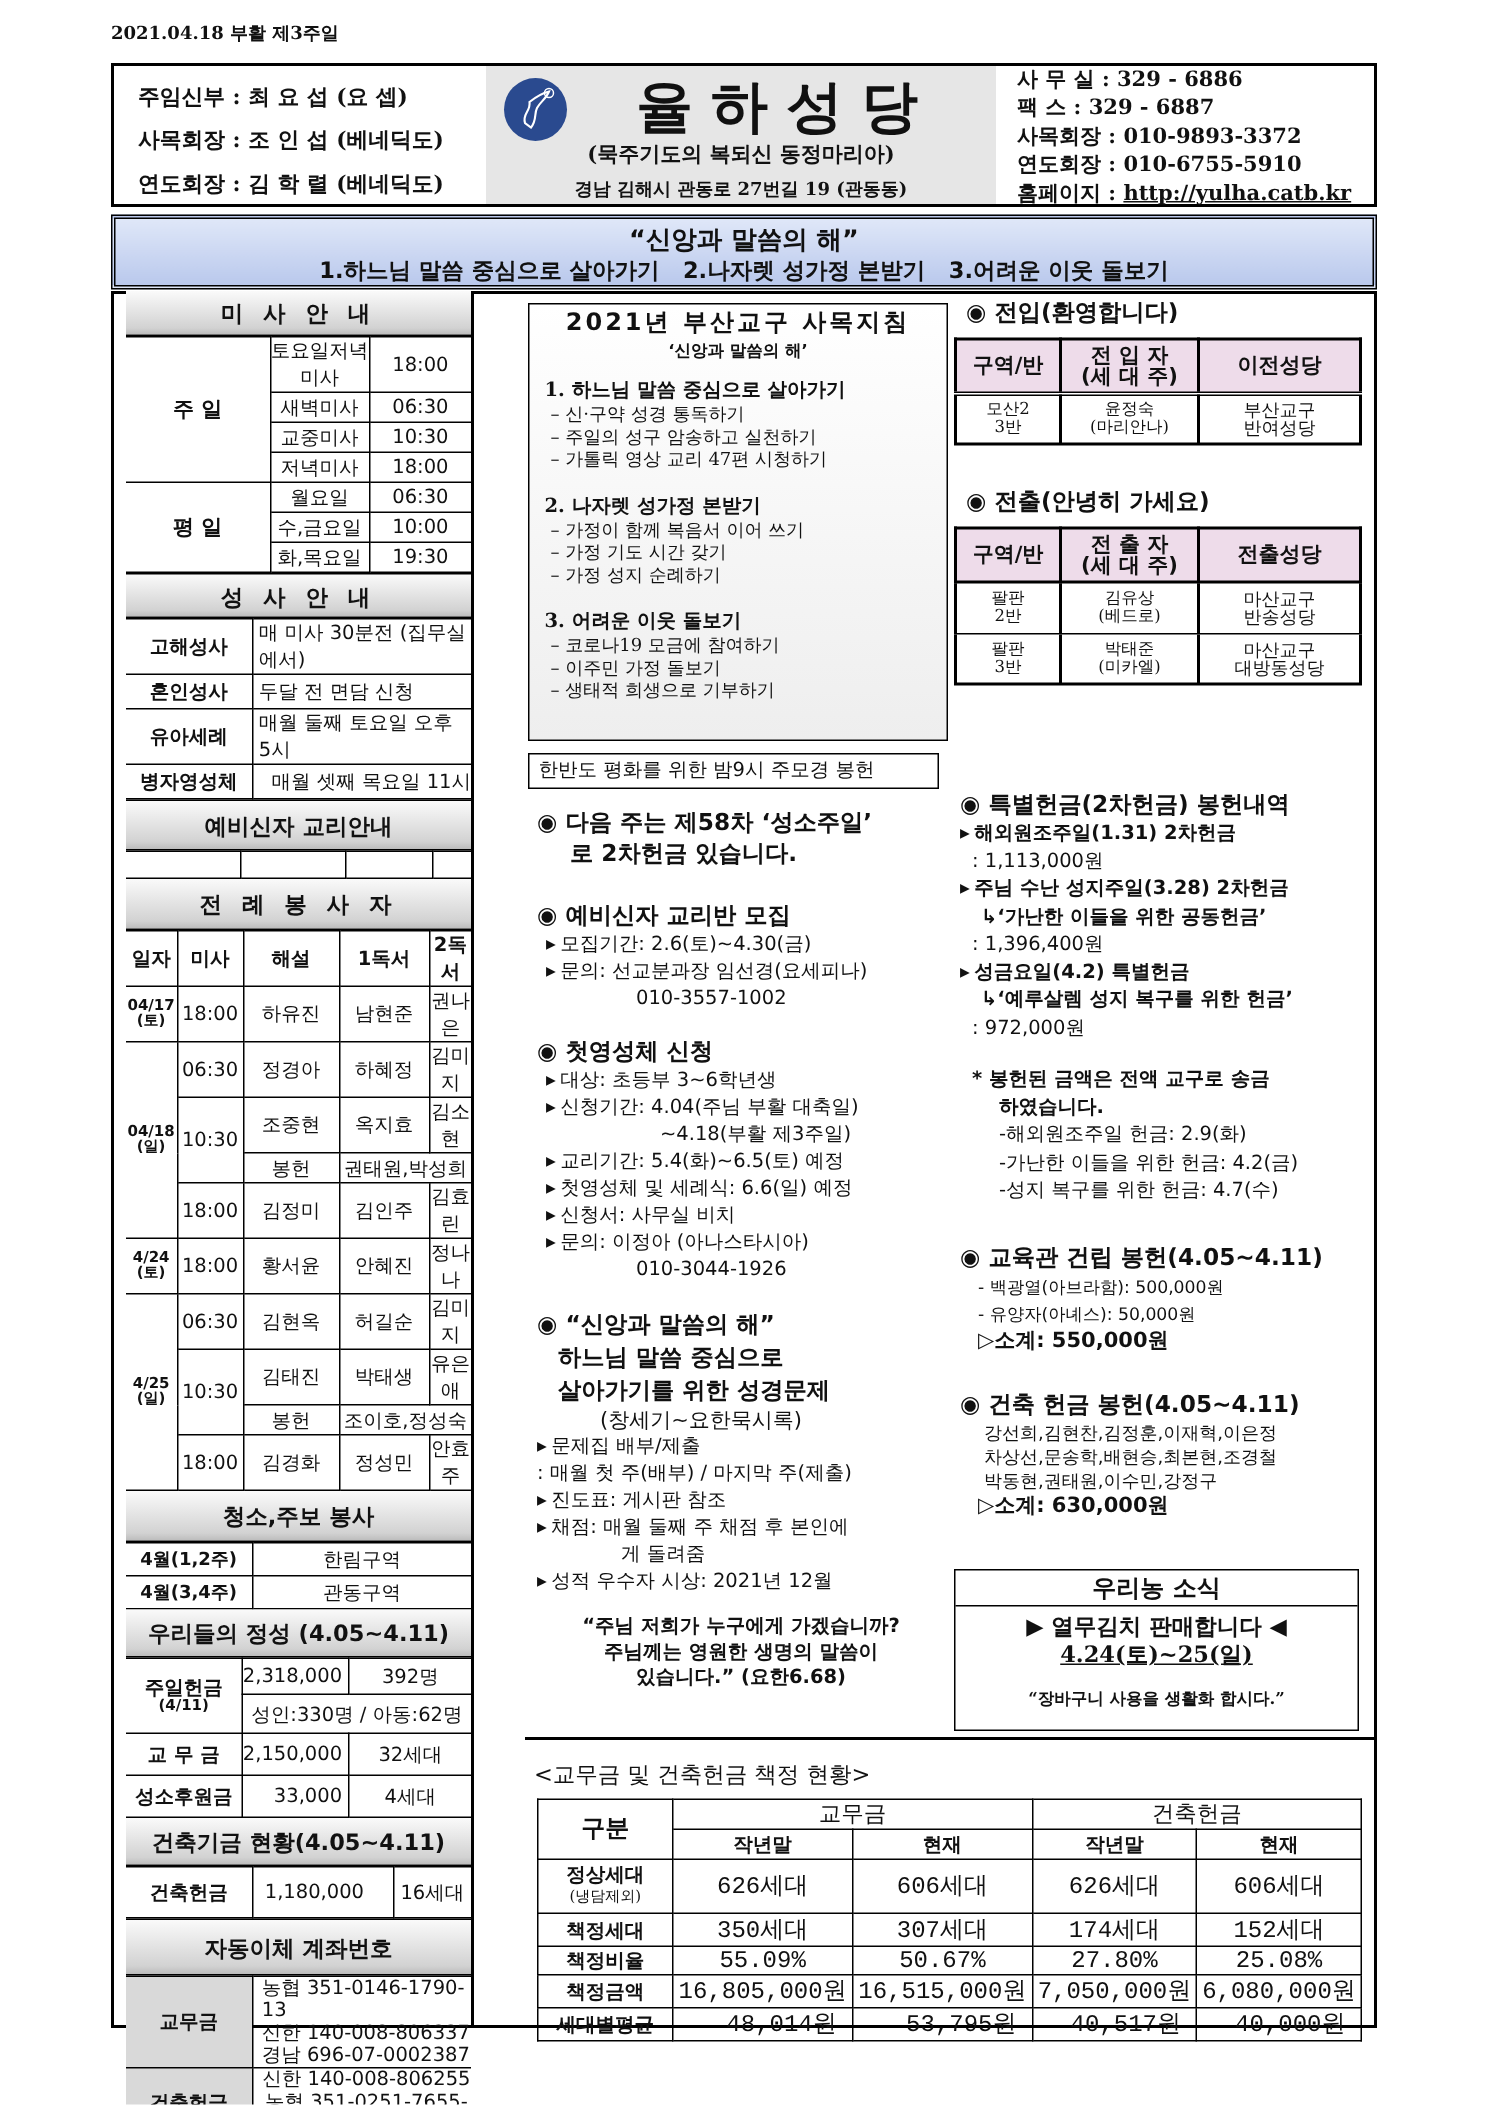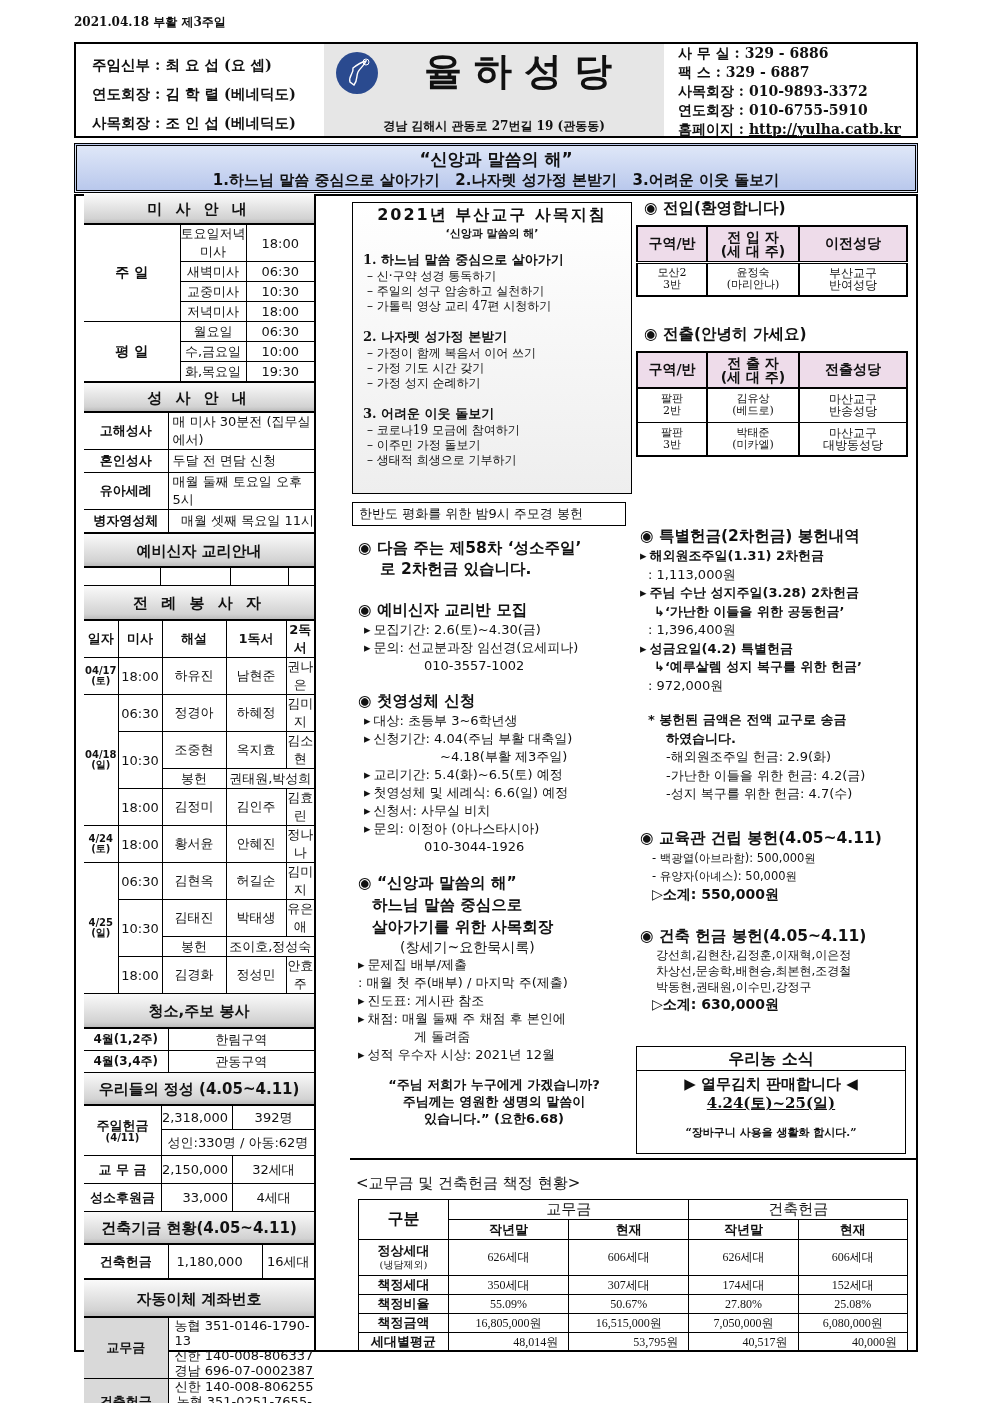--- a/index.html
+++ b/index.html
@@ -35,42 +35,43 @@
 .mid-box .h{font-family:"DejaVu Serif",serif;font-size:13px;font-weight:bold;margin-top:6px}
 .mid-box .li{font-family:"DejaVu Serif",serif;font-size:12px;line-height:15px;padding-left:4px}
 .peace{left:352px;top:502px;width:274px;height:24px;border:1px solid #000;font-size:13px;line-height:22px;padding-left:6px}
 .ann{font-size:13px;line-height:18px}
 .ann .hd{font-size:15.5px;font-weight:bold;line-height:21px}
 .ann .it{padding-left:6px}
 .tri::before{content:"\25B8";margin-right:3px}
 .pinkt th{background:#eedcea;font-weight:bold;font-size:14px;height:36px;border:2px solid #000}
 .pinkt td{font-family:"DejaVu Serif",serif;font-size:11px;line-height:12px;height:34px;border-left:2px solid #000;border-right:2px solid #000}
 .farm{left:636px;top:1046px;width:270px;height:108px;border:1px solid #000}
-.bt td{font-family:Liberation Serif, serif;font-size:12px;height:19px}
+.bt td{font-family:Liberation Mono, monospace;font-size:16px;height:19px}
 .bt th{font-family:"DejaVu Serif",serif;font-weight:bold;font-size:13px}
 </style>
 </head>
 <body>
 
 <div class="abs dateline">2021.04.18 부활 제3주일</div>
 
 <div class="abs header">
   <div class="hdr-left">
     <div><span>주임신부</span> : <span>최 요 섭 (요     셉)</span></div>
+    <div><span>사목회장</span> : <span>조 인 섭 (베네딕도)</span></div>
     <div><span>연도회장</span> : <span>김 학 렬 (베네딕도)</span></div>
-    <div><span>사목회장</span> : <span>조 인 섭 (베네딕도)</span></div>
   </div>
   <div class="hdr-mid">
     <div class="logo">
       <svg viewBox="0 0 42 42">
           <path d="M14 30 C12 24 18 22 17 16 C22 12 26 10 30 9 C28 14 24 16 22 20 C20 24 22 28 18 33 Z" fill="none" stroke="#fff" stroke-width="1.4"></path>
           <circle cx="30" cy="10" r="3" fill="none" stroke="#fff" stroke-width="1"></circle>
         </svg>
     </div>
     <div class="church-name">율하성당</div>
+    <div class="church-sub">(묵주기도의 복되신 동정마리아)</div>
     <div class="church-addr">경남 김해시 관동로 27번길 19 (관동동)</div>
   </div>
   <div class="hdr-right">
     <div class="r"><span>사 무 실</span> : <span>329 - 6886</span></div>
     <div class="r"><span>팩      스</span> : <span>329 - 6887</span></div>
     <div class="r"><span>사목회장</span> : <span>010-9893-3372</span></div>
     <div class="r"><span>연도회장</span> : <span>010-6755-5910</span></div>
     <div class="r"><span>홈페이지</span> : <span class="u">http://yulha.catb.kr</span></div>
   </div>
 </div>
@@ -330,21 +331,21 @@
   <div style="padding-left:66px">010-3557-1002</div>
   <div class="hd" style="margin-top:16px"><span>◉ </span><span>첫영성체 신청</span></div>
   <div class="it tri">대상: 초등부 3~6학년생</div>
   <div class="it tri">신청기간: 4.04(주님 부활 대축일)</div>
   <div style="padding-left:82px">~4.18(부활 제3주일)</div>
   <div class="it tri">교리기간: 5.4(화)~6.5(토) 예정</div>
   <div class="it tri">첫영성체 및 세례식: 6.6(일) 예정</div>
   <div class="it tri">신청서: 사무실 비치</div>
   <div class="it tri">문의: 이정아 (아나스타시아)</div>
   <div style="padding-left:66px">010-3044-1926</div>
-  <div class="hd" style="margin-top:16px;line-height:22px"><span>◉ </span><span>“신앙과 말씀의 해”</span><br><span style="padding-left:14px">하느님 말씀 중심으로</span><br><span style="padding-left:14px">살아가기를 위한 사목회장</span></div>
+  <div class="hd" style="margin-top:16px;line-height:22px"><span>◉ </span><span>“신앙과 말씀의 해”</span><br><span style="padding-left:14px">하느님 말씀 중심으로</span><br><span style="padding-left:14px">살아가기를 위한 성경문제</span></div>
   <div style="padding-left:42px;font-size:14px">(창세기~요한묵시록)</div>
   <div class="tri">문제집 배부/제출</div>
   <div>: 매월 첫 주(배부) / 마지막 주(제출)</div>
   <div class="tri">진도표: 게시판 참조</div>
   <div class="tri">채점: 매월 둘째 주 채점 후 본인에</div>
   <div style="padding-left:56px">게 돌려줌</div>
   <div class="tri">성적 우수자 시상: 2021년 12월</div>
   <div class="bold" style="text-align:center;margin-top:12px;line-height:17px">
       <div>“주님 저희가 누구에게 가겠습니까?</div>
       <div>주님께는 영원한 생명의 말씀이</div>

